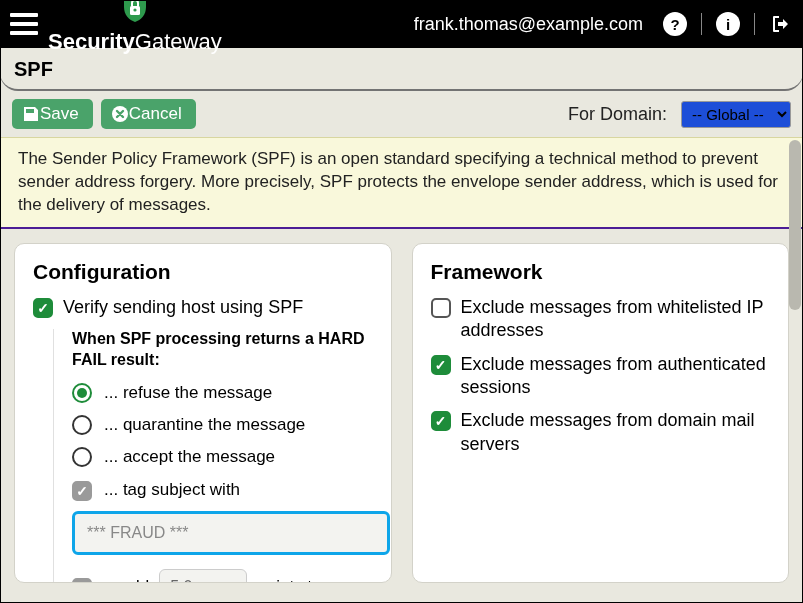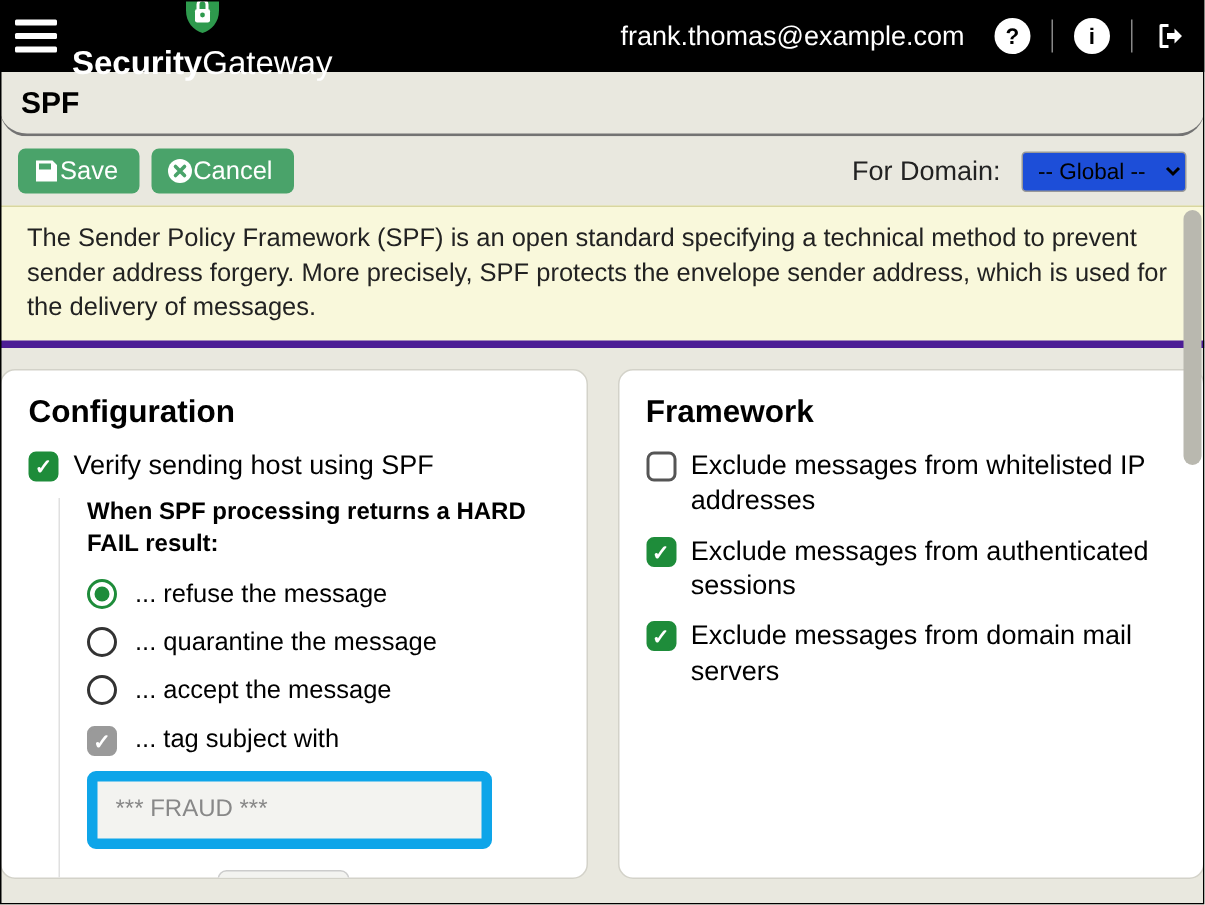--- a/index.html
+++ b/index.html
@@ -70,31 +70,31 @@
   .toolbar-spacer { flex:1; }
   .domain-label { font-size:18px; color:#222; margin-right:6px;}
   .domain-select {
     font-size:15px; padding:3px 6px; border:1px solid #999; background:#1d4ed8; min-width:110px;
     border-radius:3px;
   }
   
   .info-band {
     background:#f9f8db;
     border-top:1px solid #d8d6a0;
-    border-bottom:5px solid #4c1d95;
+    border-bottom:2px solid #4c1d95;
     padding:10px 18px;
     font-size:17px;
     color:#222;
     line-height:1.35;
   }
   
   .main {
     display:flex;
     gap:20px;
-    padding:14px 0;
+    padding:14px 14px;
     height: calc(603px - 48px - 44px - 47px - 96px);
     overflow:hidden;
   }
   .card {
     background:#fff;
     border:1px solid #d3d2c9;
     border-radius:10px;
     padding:16px 18px;
     flex:1;
     overflow:hidden;
@@ -114,21 +114,21 @@
   .sub-head { font-weight:700; font-size:16px; margin:8px 0 12px 0; line-height:1.3;}
   .radio-row { display:flex; align-items:center; gap:12px; font-size:17px; margin-bottom:12px;text-align:right;}
   .radio {
     width:20px; height:20px; border-radius:50%; border:2px solid #333; flex-shrink:0; position:relative;
   }
   .radio.selected { border-color:#1e8c3a; }
   .radio.selected::after {
     content:""; position:absolute; inset:3px; background:#1e8c3a; border-radius:50%;
   }
   .text-input {
-    width:270px; padding:10px 12px; font-size:16px; border:7px solid #0ea5e9; border-radius:6px;
+    width:318px; padding:10px 12px; font-size:16px; border:3px solid #0ea5e9; border-radius:6px;
     background:#f3f3f0; color:#888; margin:6px 0 14px 0;
   }
   .points-row { display:flex; align-items:center; gap:10px; font-size:17px; }
   .num-input { width:88px; padding:8px 10px; font-size:16px; border:1px solid #ccc; border-radius:6px; background:#f3f3f0; color:#666;}
   .scroll-thumb {
     position:absolute; right:2px; top:140px; width:12px; height:170px;
     background:#b9b8af; border-radius:6px;
   }
   .border-outer {
     position:absolute; inset:0; border:1px solid #000; pointer-events:none;

